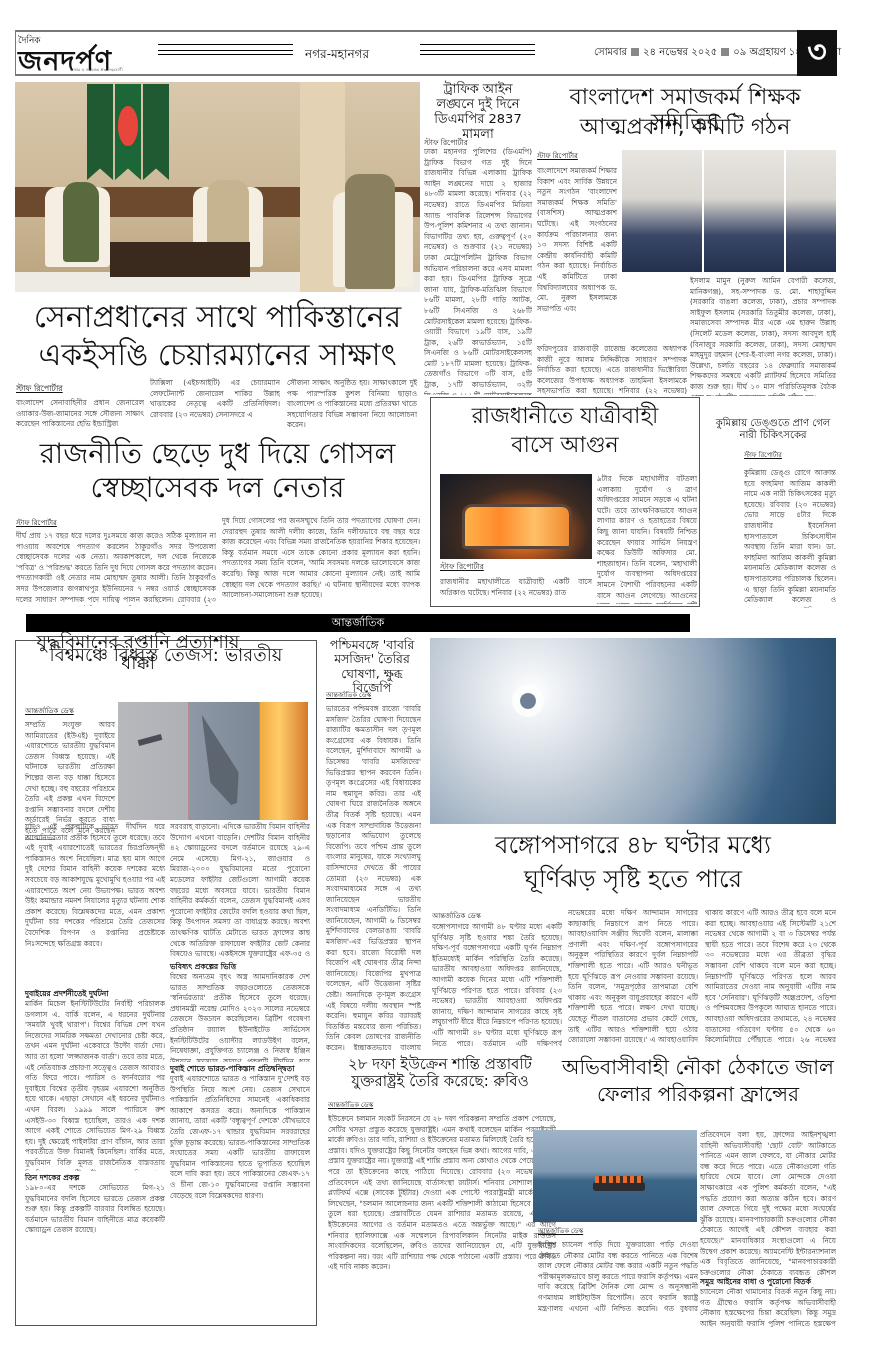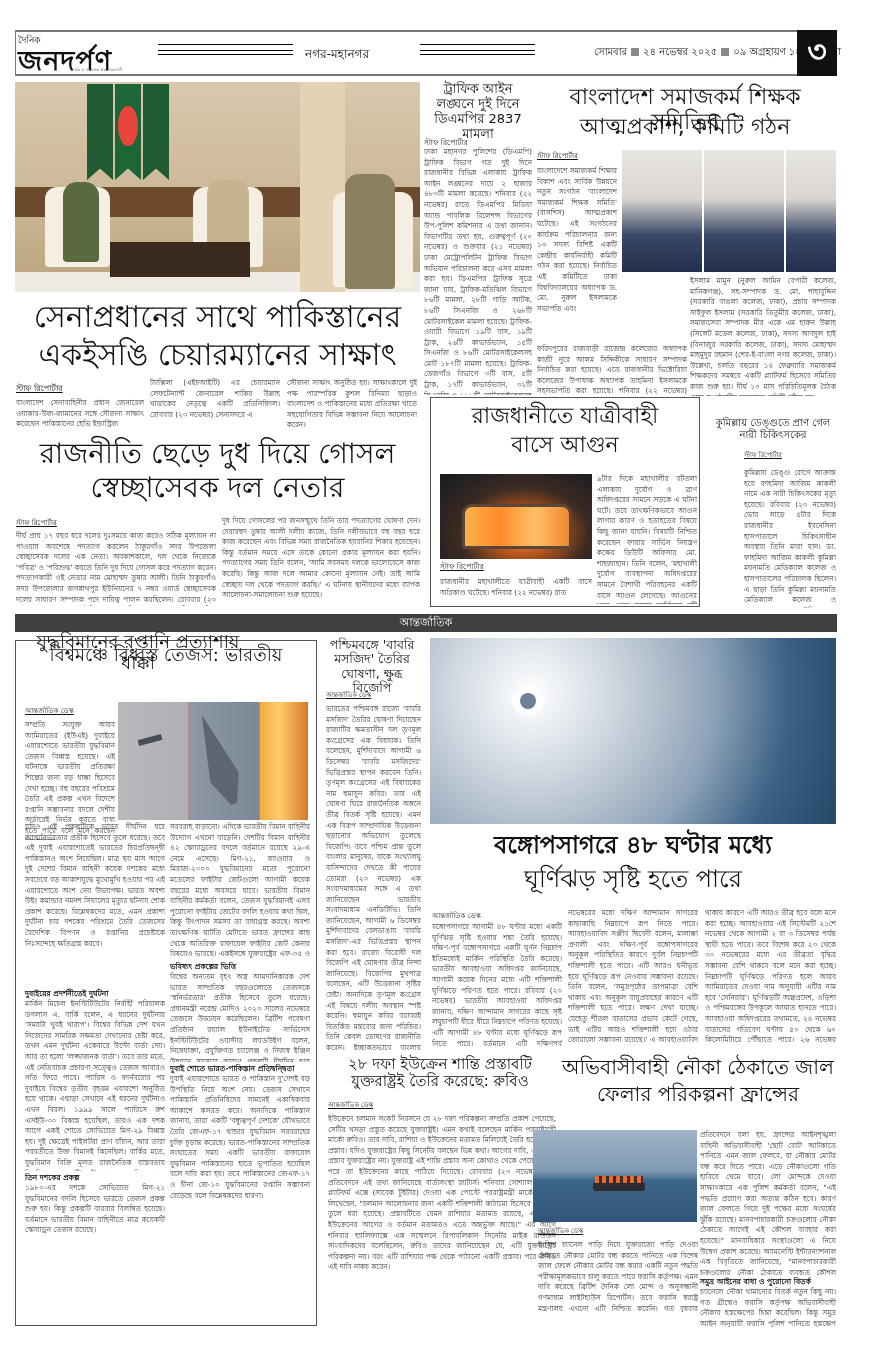--- a/index.html
+++ b/index.html
@@ -27,21 +27,21 @@
   .img-bus { background: radial-gradient(ellipse at 55% 70%, #f39a3a 0%, #b8571e 25%, #3b2a22 55%, #151a22 100%); }
   .img-jet { background: linear-gradient(90deg,#b8b9bd 0%,#aeb0b6 37%,#c84a4a 37.3%,#8e98a6 37.6%,#7c8796 74%,#c84a4a 74.3%,#f1a93e 74.6%,#ffcc6a 85%,#d47a2a 100%); }
   .img-boat { background: linear-gradient(180deg,#9fb3c6 0%,#7f9ab3 45%,#3c6688 55%,#2f5679 100%); }
   .img-portrait { background: linear-gradient(180deg,#e8e6e1 0%,#d9d5cf 40%,#3a4868 70%,#22304c 100%); }
 
   .headline { font-family: "DejaVu Sans", sans-serif; text-align: center; line-height: 1.15; color: #111; }
   .byline { font-size: 8px; text-decoration: underline; }
   .body-text { font-size: 7.2px; line-height: 10.6px; color: #333; text-align: justify; overflow: hidden; }
   .sub-head { font-size: 7.5px; font-weight: bold; color: #111; }
   .box { border: 1px solid #555; }
-  .section-bar { left: 15px; top: 614px; width: 822px; height: 18px; background: #404040; color: #fff; font-size: 11px; text-align: center; line-height: 18px; }
+  .section-bar { left: 26px; top: 614px; width: 664px; height: 18px; background: #000000; color: #fff; font-size: 11px; text-align: center; line-height: 18px; }
   .flag { width: 26px; height: 96px; clip-path: polygon(0 0,100% 0,100% 100%,50% 88%,0 100%); }
 </style>
 </head>
 <body>
 
 <div class="abs masthead"></div>
 <div class="abs logo-small">দৈনিক</div>
 <div class="abs logo">জনদর্পণ</div>
 <div class="abs tagline">আমার এ সমাজের শ্রদ্ধা-সহযোগী</div>
 <div class="abs rule-lines" style="left:158px;top:44px;width:135px;"></div>
@@ -137,21 +137,21 @@
 <div class="abs" style="left:316px;top:720px;width:1px;height:606px;background:#555;"></div>
 <div class="abs" style="left:15px;top:1325px;width:302px;height:1px;background:#555;"></div>
 
 <div class="abs headline" style="left:322px;top:638px;width:100px;font-size:12.5px;">পশ্চিমবঙ্গে 'বাবরি মসজিদ' তৈরির ঘোষণা, ক্ষুব্ধ বিজেপি</div>
 <div class="abs byline" style="left:326px;top:690px;font-size:6.5px;">আন্তর্জাতিক ডেস্ক</div>
 <div class="abs body-text" style="left:326px;top:704px;width:95px;height:346px;">ভারতের পশ্চিমবঙ্গ রাজ্যে 'বাবরি মসজিদ' তৈরির ঘোষণা দিয়েছেন রাজ্যটির ক্ষমতাসীন দল তৃণমূল কংগ্রেসের এক বিধায়ক। তিনি বলেছেন, মুর্শিদাবাদে আগামী ৬ ডিসেম্বর 'বাবরি মসজিদের' ভিত্তিপ্রস্তর স্থাপন করবেন তিনি। তৃণমূল কংগ্রেসের এই বিধায়কের নাম হুমায়ুন কবির। তার এই ঘোষণা ঘিরে রাজনৈতিক অঙ্গনে তীব্র বিতর্ক সৃষ্টি হয়েছে। এমন এক বিরূপ সাম্প্রদায়িক উত্তেজনা ছড়ানোর অভিযোগ তুলেছে বিজেপি। তবে পশ্চিম প্রান্ত তুলে বাংলার মানুষের, যাকে সংখ্যালঘু বাসিন্দাদের দেখতে কী পায়ের তোমরা (২৩ নভেম্বর) এক সংবাদমাধ্যমের সঙ্গে এ তথ্য জানিয়েছেন ভারতীয় সংবাদমাধ্যম এনডিটিভি। তিনি জানিয়েছেন, আগামী ৬ ডিসেম্বর মুর্শিদাবাদের বেলডাঙায় 'বাবরি মসজিদ'-এর ভিত্তিপ্রস্তর স্থাপন করা হবে। রাজ্যে বিরোধী দল বিজেপি এই ঘোষণার তীব্র নিন্দা জানিয়েছে। বিজেপির মুখপাত্র বলেছেন, এটি উত্তেজনা সৃষ্টির চেষ্টা। অন্যদিকে তৃণমূল কংগ্রেস এই বিষয়ে দলীয় অবস্থান স্পষ্ট করেনি। হুমায়ুন কবির বরাবরই বিতর্কিত মন্তব্যের জন্য পরিচিত। তিনি কেবল তোষণের রাজনীতি করেন। ইচ্ছাকৃতভাবে বাংলায় সাম্প্রদায়িক উত্তেজনা তৈরি করছেন।</div>
 
 <div class="abs photo img-cyclone" style="left:430px;top:638px;width:406px;height:186px;">
   <div class="abs" style="left:90px;top:55px;width:16px;height:16px;border-radius:50%;background:#6f8096;box-shadow:0 0 0 8px rgba(255,255,255,0.7);"></div>
 </div>
-<div class="abs headline" style="left:430px;top:832px;width:406px;font-size:24px;font-weight:bold;">বঙ্গোপসাগরে ৪৮ ঘণ্টার মধ্যে</div>
+<div class="abs headline" style="left:430px;top:832px;width:406px;font-size:24px;">বঙ্গোপসাগরে ৪৮ ঘণ্টার মধ্যে</div>
 <div class="abs headline" style="left:430px;top:866px;width:406px;font-size:24px;">ঘূর্ণিঝড় সৃষ্টি হতে পারে</div>
 <div class="abs byline" style="left:432px;top:910px;font-size:7px;text-decoration:none;">আন্তর্জাতিক ডেস্ক</div>
 <div class="abs body-text" style="left:432px;top:922px;width:130px;height:124px;">বঙ্গোপসাগরে আগামী ৪৮ ঘণ্টার মধ্যে একটি ঘূর্ণিঝড় সৃষ্টি হওয়ার শঙ্কা তৈরি হয়েছে। দক্ষিণ-পূর্ব বঙ্গোপসাগরে একটি ঘূর্ণন নিম্নচাপ ইতিমধ্যেই মার্কিন পরিস্থিতি তৈরি করেছে। ভারতীয় আবহাওয়া অধিদপ্তর জানিয়েছে, আগামী কয়েক দিনের মধ্যে এটি শক্তিশালী ঘূর্ণিঝড়ে পরিণত হতে পারে। রবিবার (২৩ নভেম্বর) ভারতীয় আবহাওয়া অধিদপ্তর জানায়, দক্ষিণ আন্দামান সাগরের কাছে সৃষ্ট লঘুচাপটি ধীরে ধীরে নিম্নচাপে পরিণত হয়েছে। এটি আগামী ৪৮ ঘণ্টার মধ্যে ঘূর্ণিঝড়ে রূপ নিতে পারে। বর্তমানে এটি দক্ষিণপূর্ব বঙ্গোপসাগর এবং তৎসংলগ্ন দক্ষিণ আন্দামান সাগরের দিকে আসছে। যদিও ঘূর্ণিঝড়ে পরিণত হলে এটি কোনদিকে যাবে এবং কোথায় আঘাত হানবে সেটি এখনো নিশ্চিত নয়। দুর্বল নিম্নচাপটি ২৫শে</div>
 <div class="abs body-text" style="left:568px;top:908px;width:130px;height:138px;">নভেম্বরের মধ্যে দক্ষিণ আন্দামান সাগরের কাছাকাছি নিম্নচাপে রূপ নিতে পারে। আবহাওয়াবিদ সঞ্জীব দ্বিবেদী বলেন, মালাক্কা প্রণালী এবং দক্ষিণ-পূর্ব বঙ্গোপসাগরের অনুকূল পরিস্থিতির কারণে দুর্বল নিম্নচাপটি শক্তিশালী হতে পারে। এটি আরও ঘনীভূত হয়ে ঘূর্ণিঝড়ে রূপ নেওয়ার সম্ভাবনা রয়েছে। তিনি বলেন, 'সমুদ্রপৃষ্ঠের তাপমাত্রা বেশি থাকায় এবং অনুকূল বায়ুপ্রবাহের কারণে এটি শক্তিশালী হতে পারে। লক্ষণ দেখা যাচ্ছে। যেহেতু শীতল বাতাসের প্রভাব কেটে গেছে, তাই এটির আরও শক্তিশালী হয়ে ওঠার জোরালো সম্ভাবনা রয়েছে।' এ আবহাওয়াবিদ জানিয়েছেন, প্রশান্ত মহাসাগর থেকে শক্তিশালী বাতাস প্রবেশ, সমুদ্রের বিস্তৃত জলরাশি এবং শীতল বাতাসের অনুপ্রবেশ না</div>
 <div class="abs body-text" style="left:705px;top:908px;width:131px;height:138px;">থাকায় কারণে এটি আরও তীব্র হবে বলে মনে করা হচ্ছে। আবহাওয়ার এই সিস্টেমটি ২১শে নভেম্বর থেকে আগামী ২ বা ৩ ডিসেম্বর পর্যন্ত স্থায়ী হতে পারে। তবে বিশেষ করে ২৩ থেকে ৩০ নভেম্বরের মধ্যে এর তীব্রতা বৃদ্ধির সম্ভাবনা বেশি থাকবে বলে মনে করা হচ্ছে। নিম্নচাপটি ঘূর্ণিঝড়ে পরিণত হলে আরব আমিরাতের দেওয়া নাম অনুযায়ী এটির নাম হবে 'সেনিয়ার'। ঘূর্ণিঝড়টি অন্ধ্রপ্রদেশ, ওড়িশা ও পশ্চিমবঙ্গের উপকূলে আঘাত হানতে পারে। আবহাওয়া অধিদপ্তরের তথ্যমতে, ২৪ নভেম্বর বাতাসের গতিবেগ ঘণ্টায় ৫০ থেকে ৬০ কিলোমিটারে পৌঁছাতে পারে। ২৬ নভেম্বর বাতাসের গতিবেগ বেড়ে ৬০ থেকে ৭০ এমনকি ৮০ কিলোমিটারের বেশি হতে পারে। আর ২৭ নভেম্বর বাতাসের গতিবেগ ১০০ কিলোমিটার পর্যন্ত পৌঁছাতে পারে।</div>
 
 <div class="abs headline" style="left:322px;top:1056px;width:236px;font-size:15px;">২৮ দফা ইউক্রেন শান্তি প্রস্তাবটি যুক্তরাষ্ট্রই তৈরি করেছে: রুবিও</div>
 <div class="abs byline" style="left:328px;top:1100px;font-size:6.5px;">আন্তর্জাতিক ডেস্ক</div>
 <div class="abs body-text" style="left:328px;top:1114px;width:228px;height:212px;">ইউক্রেনে চলমান সংকট নিরসনে যে ২৮ দফা পরিকল্পনা সম্প্রতি প্রকাশ পেয়েছে, সেটির খসড়া প্রস্তুত করেছে যুক্তরাষ্ট্রই। এমন কথাই বলেছেন মার্কিন পররাষ্ট্রমন্ত্রী মার্কো রুবিও। তার দাবি, রাশিয়া ও ইউক্রেনের মতামত মিলিয়েই তৈরি হয়েছে এই প্রস্তাব। যদিও যুক্তরাষ্ট্রের কিছু সিনেটর বলছেন ভিন্ন কথা। আগের দাবি, এই শান্তি প্রস্তাব যুক্তরাষ্ট্রের নয়। যুক্তরাষ্ট্র এই শান্তি প্রস্তাব অন্য কোথাও থেকে পেয়েছে এবং পরে তা ইউক্রেনের কাছে পাঠিয়ে দিয়েছে। রোববার (২৩ নভেম্বর) এক প্রতিবেদনে এই তথ্য জানিয়েছে বার্তাসংস্থা রয়টার্স। শনিবার সোশ্যাল মিডিয়া প্ল্যাটফর্ম এক্সে (সাবেক টুইটার) দেওয়া এক পোস্টে পররাষ্ট্রমন্ত্রী মার্কো রুবিও লিখেছেন, "চলমান আলোচনার জন্য একটি শক্তিশালী কাঠামো হিসেবে প্রস্তাবটি তুলে ধরা হয়েছে। প্রস্তাবটিতে যেমন রাশিয়ার মতামত রয়েছে, একইসঙ্গে ইউক্রেনের আগের ও বর্তমান মতামতও এতে অন্তর্ভুক্ত আছে।" এর আগে শনিবার হ্যালিফ্যাক্সে এক সম্মেলনে রিপাবলিকান সিনেটর মাইক রাউন্ডস সাংবাদিকদের বলেছিলেন, রুবিও তাদের জানিয়েছেন যে, এটি যুক্তরাষ্ট্রের পরিকল্পনা নয়। বরং এটি রাশিয়ার পক্ষ থেকে পাঠানো একটি প্রস্তাব। পরে রুবিও এই দাবি নাকচ করেন।</div>
 

